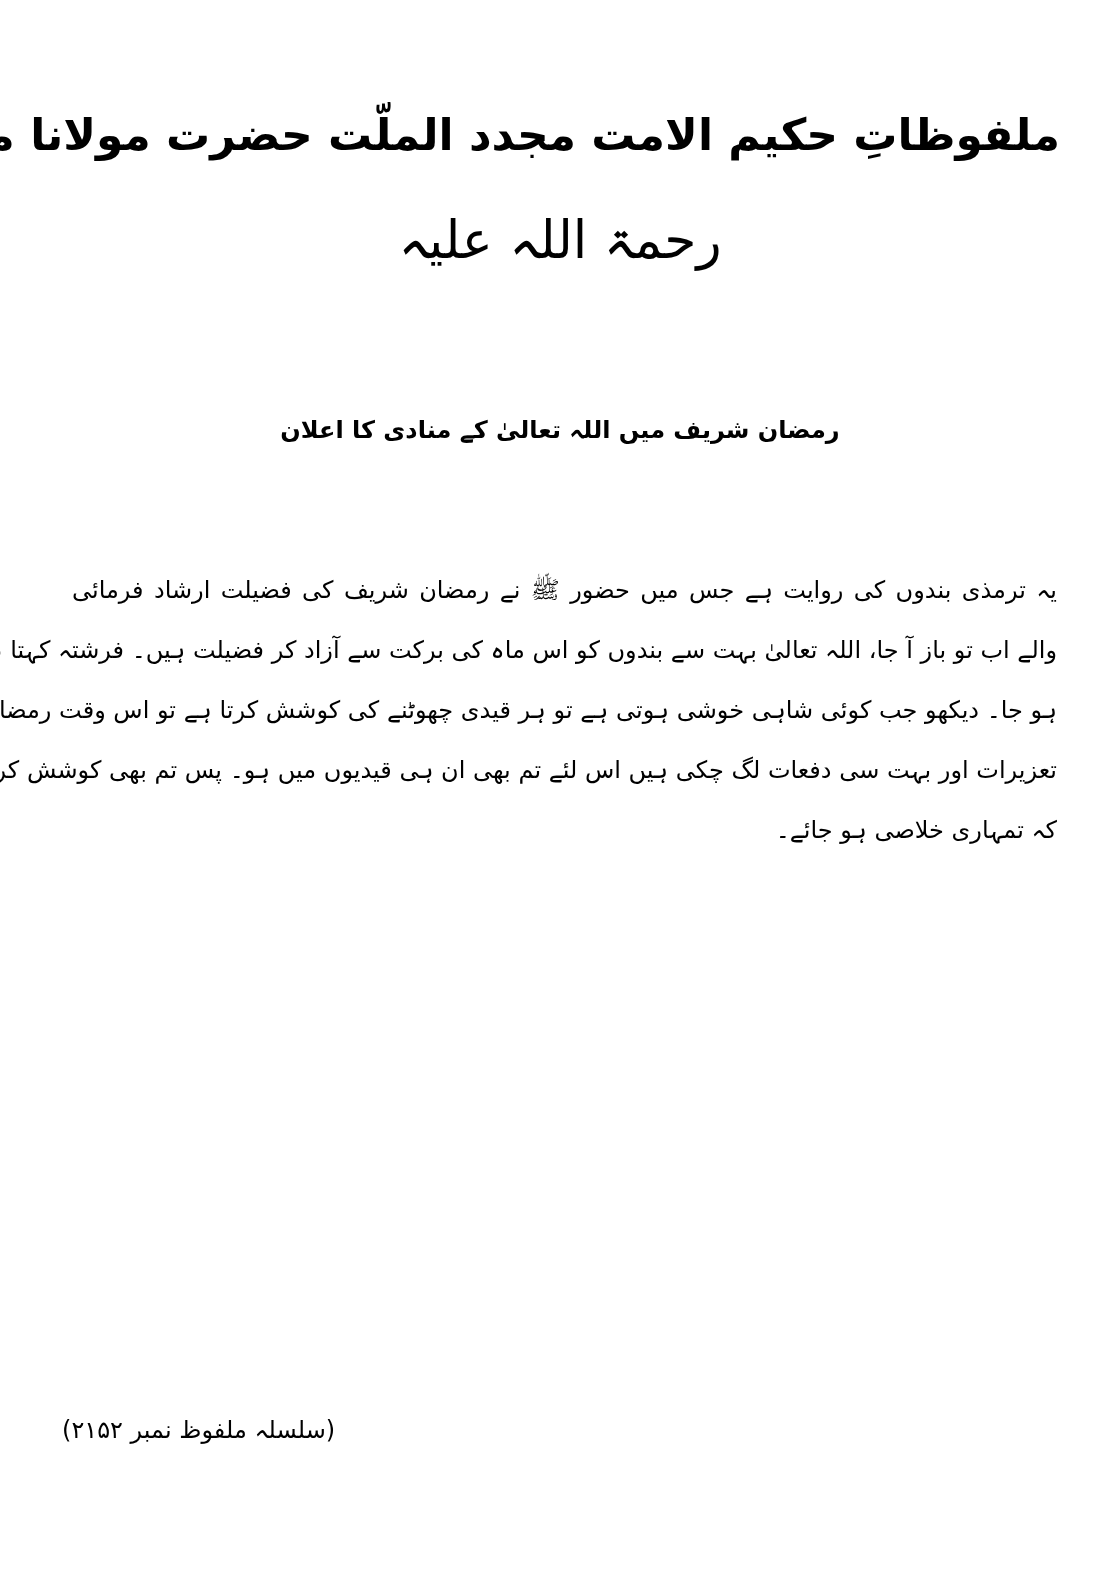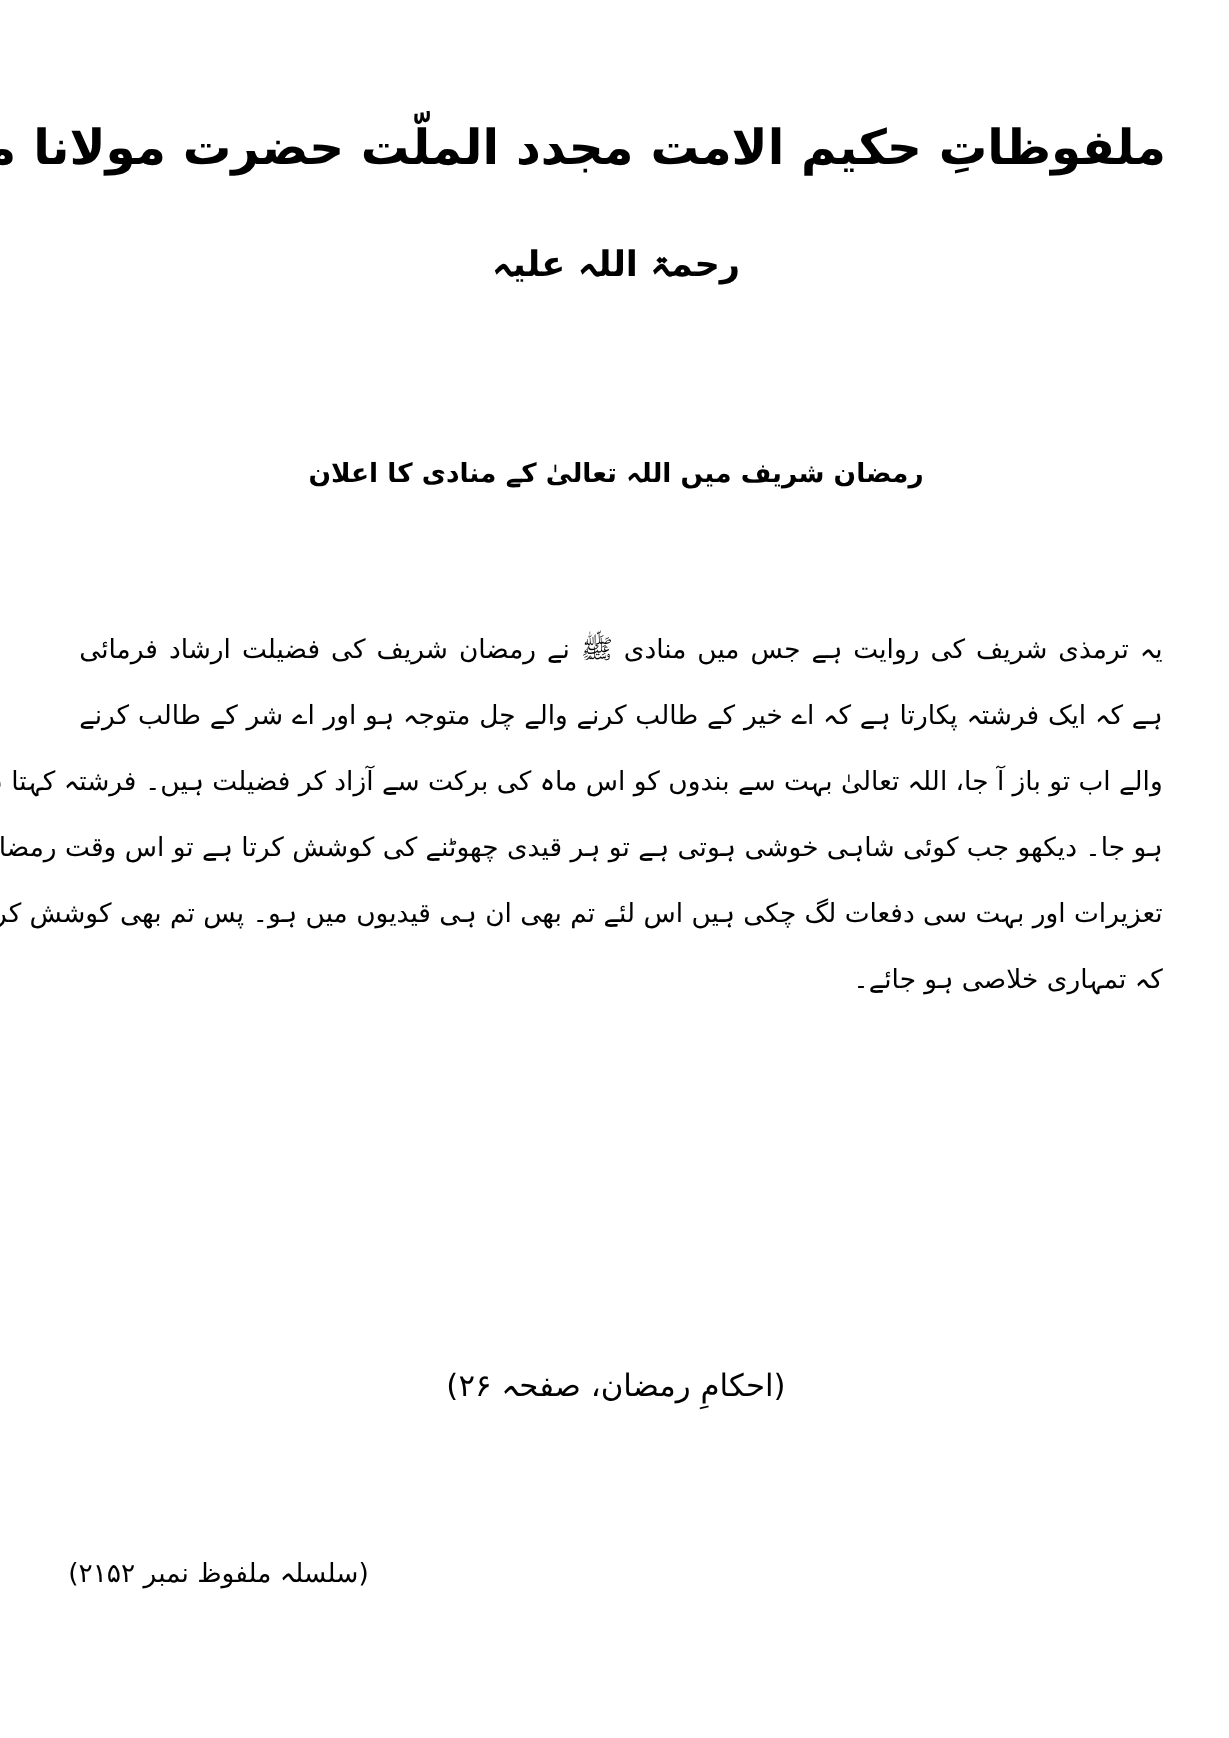--- a/index.html
+++ b/index.html
@@ -1,39 +1,37 @@
 <!DOCTYPE html>
 <html><head>
 <meta charset="utf-8">
 <style>
   html, body { margin: 0; padding: 0; background: #ffffff; }
   body { width: 1117px; height: 1580px; position: relative; overflow: hidden; color: #000; font-family: "DejaVu Sans", sans-serif; }
   .page { position: absolute; left: 0; top: 0; width: 1117px; height: 1580px; background: #fff; }
   .rtl { direction: rtl; unicode-bidi: embed; }
   .title1 { position: absolute; left: 60px; width: 1000px; top: 100px; text-align: center; font-size: 44px; font-weight: bold; line-height: 70px; white-space: nowrap; }
-  .title2 { position: absolute; left: 60px; width: 1000px; top: 205px; text-align: center; font-size: 32px; font-weight: bold; line-height: 70px; }
+  .title2 { position: absolute; left: 60px; width: 1000px; top: 205px; text-align: center; font-size: 52px; font-weight: normal; line-height: 70px; }
   .heading { position: absolute; left: 60px; width: 1000px; top: 395px; text-align: center; font-size: 24px; font-weight: bold; line-height: 70px; }
   .body { position: absolute; left: 72px; width: 985px; top: 560px; font-size: 24px; line-height: 60px; }
   .body .line { display: block; text-align: justify; text-align-last: justify; white-space: nowrap; height: 60px; }
   .body .line.last { text-align-last: right; text-align: left; }
   .ref { position: absolute; left: 300px; width: 520px; top: 1230px; text-align: center; font-size: 28px; line-height: 60px; }
   .series { position: absolute; left: 62px; top: 1400px; font-size: 24px; line-height: 60px; white-space: nowrap; }
 </style>
 </head>
 <body>
 
 <div class="page">
   <div class="title1 rtl">ملفوظاتِ حکیم الامت مجدد الملّت حضرت مولانا محمد اشرف علی تھانوی</div>
   <div class="title2 rtl">رحمۃ اللہ علیہ</div>
   <div class="heading rtl">رمضان شریف میں اللہ تعالیٰ کے منادی کا اعلان</div>
 
   <div class="body rtl">
-    <span class="line">یہ ترمذی شریف کی روایت ہے جس میں منادی ﷺ نے رمضان شریف کی فضیلت ارشاد فرمائی</span>
-    <span class="line">ہے کہ ایک فرشتہ پکارتا ہے کہ اے خیر کے طالب کرنے والے چل متوجہ ہو اور اے شر کے طالب کرنے</span>
+    <span class="line">یہ ترمذی بندوں کی روایت ہے جس میں حضور ﷺ نے رمضان شریف کی فضیلت ارشاد فرمائی</span>
     <span class="line">والے اب تو باز آ جا، اللہ تعالیٰ بہت سے بندوں کو اس ماہ کی برکت سے آزاد کر فضیلت ہیں۔ فرشتہ کہتا ہے</span>
     <span class="line">ہو جا۔ دیکھو جب کوئی شاہی خوشی ہوتی ہے تو ہر قیدی چھوٹنے کی کوشش کرتا ہے تو اس وقت رمضان</span>
     <span class="line">تعزیرات اور بہت سی دفعات لگ چکی ہیں اس لئے تم بھی ان ہی قیدیوں میں ہو۔ پس تم بھی کوشش کرو</span>
     <span class="line last">کہ تمہاری خلاصی ہو جائے۔</span>
   </div>
 
-  <div class="ref rtl">(احکامِ رمضان، صفحہ ۲۶)</div>
   <div class="series rtl">(سلسلہ ملفوظ نمبر ۲۱۵۲)</div>
 </div>
 
 </body></html>

